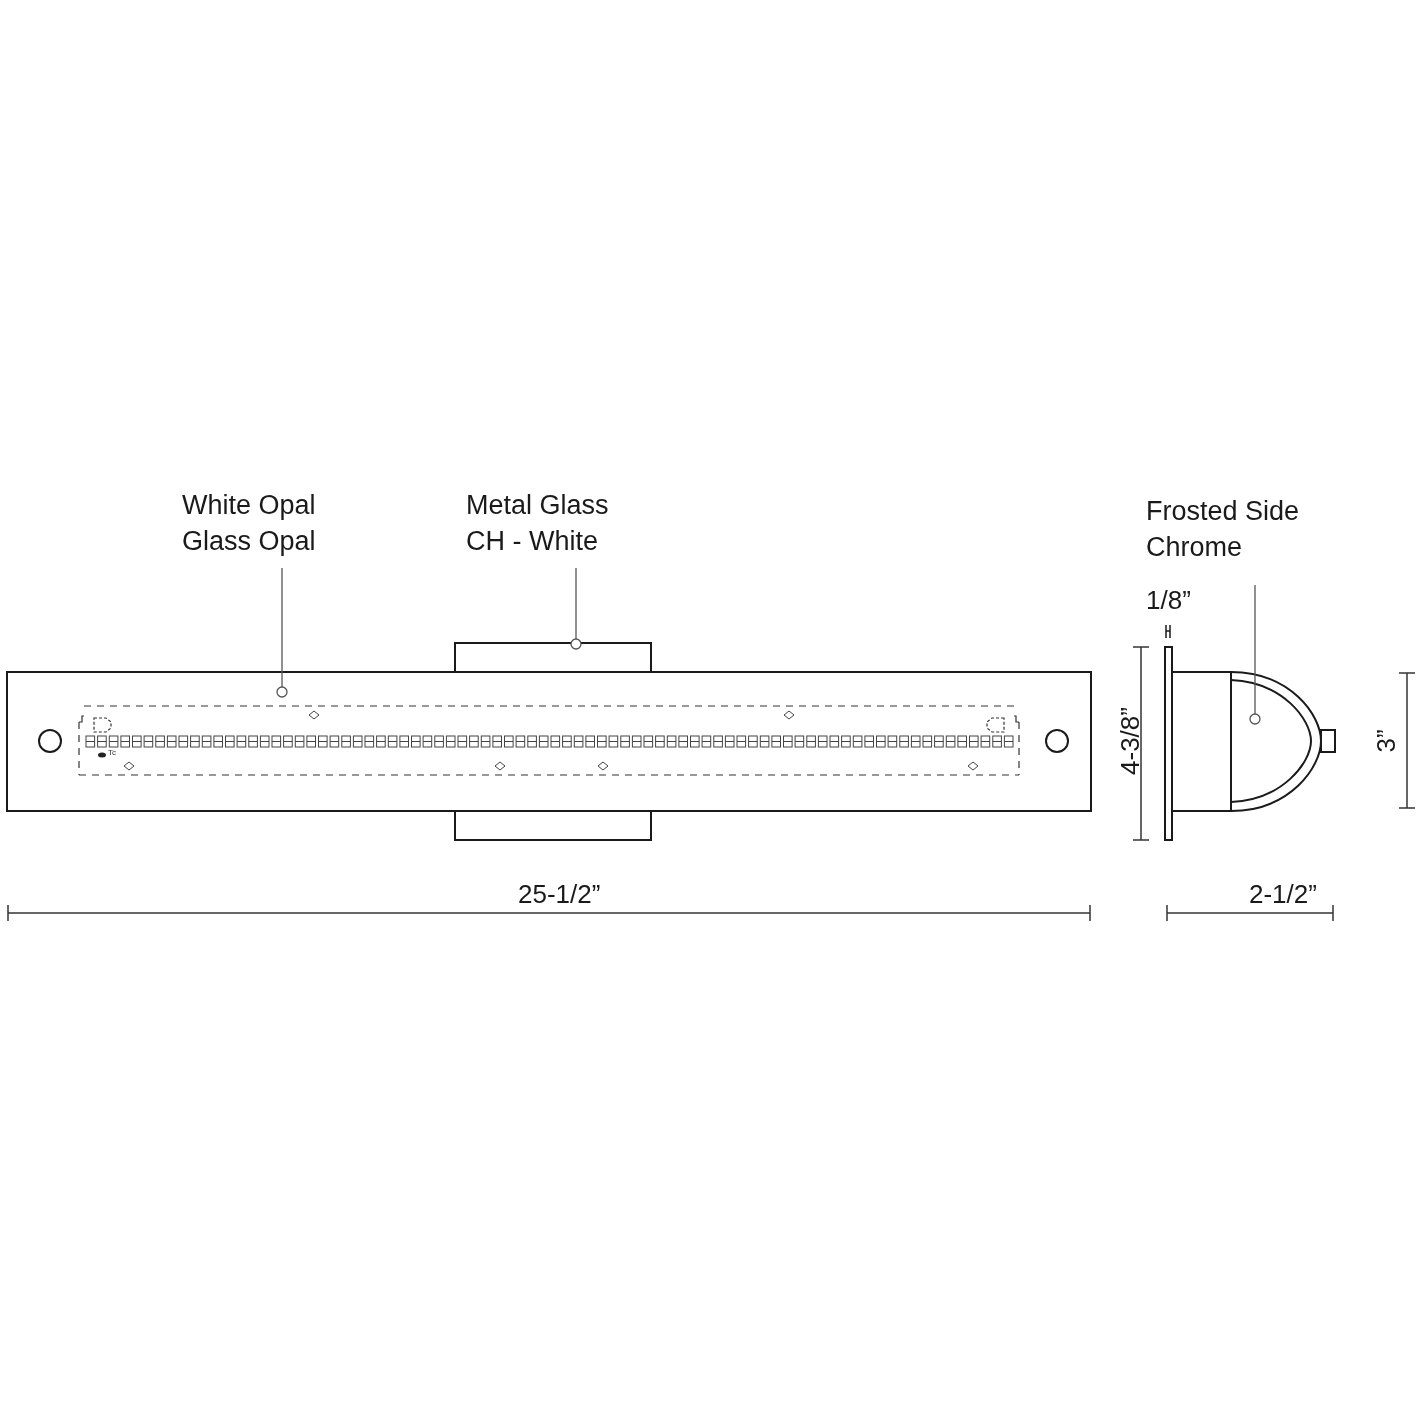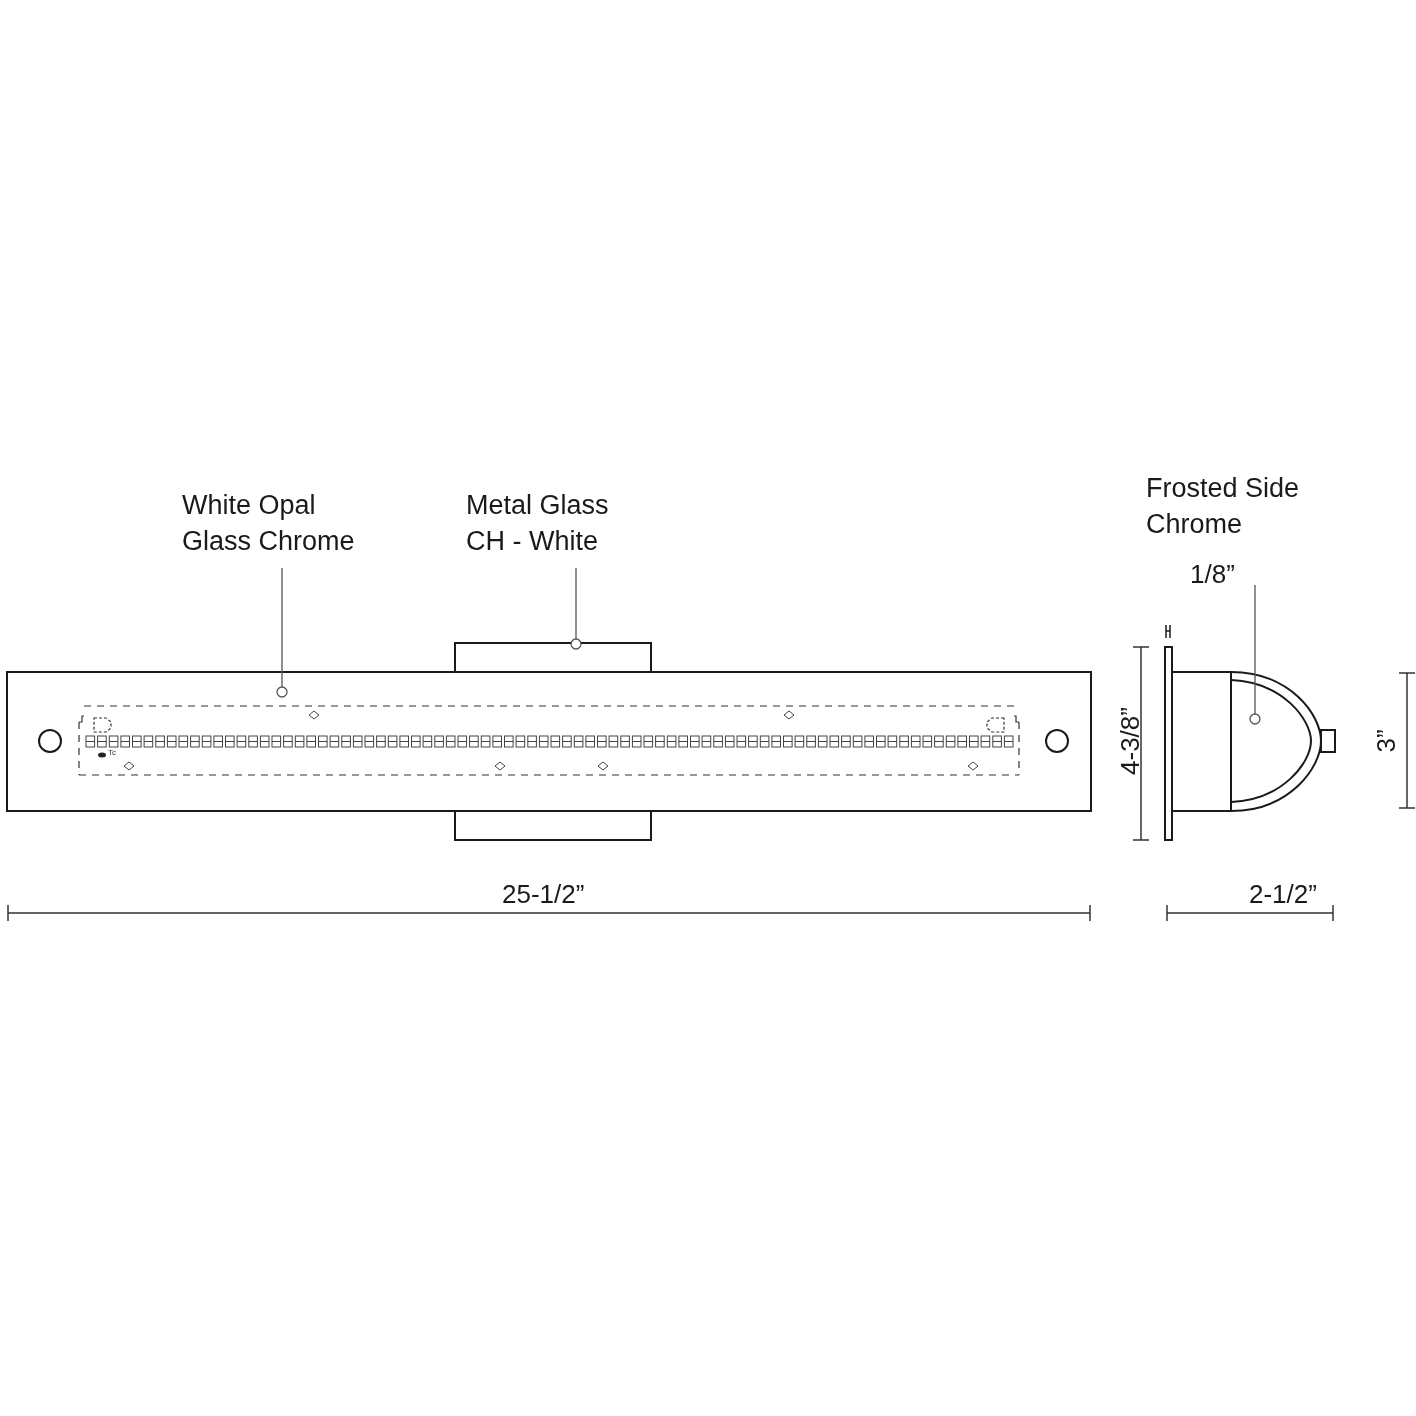--- a/index.html
+++ b/index.html
@@ -255,29 +255,29 @@
     <line x1="1133" y1="840" x2="1149" y2="840"></line>
 
     <line x1="1407" y1="673" x2="1407" y2="808"></line>
     <line x1="1399" y1="673" x2="1415" y2="673"></line>
     <line x1="1399" y1="808" x2="1415" y2="808"></line>
   </g>
 </svg>
 
 <div class="label" style="left:182px; top:487px; width:200px;">
   <div>White Opal</div>
-  <div>Glass Chrome</div>
+  <div>Glass Opal</div>
 </div>
 <div class="label" style="left:466px; top:487px; width:220px;">
   <div>Metal Glass</div>
   <div>CH - White</div>
 </div>
-<div class="label" style="left:1146px; top:470px; width:220px;">
+<div class="label" style="left:1146px; top:493px; width:220px;">
   <div>Frosted Side</div>
   <div>Chrome</div>
 </div>
 
-<div class="dim" style="left:502px; top:881px;text-align:right;">25-1/2”</div>
+<div class="dim" style="left:518px; top:881px;text-align:right;">25-1/2”</div>
 <div class="dim" style="left:1213px; top:881px;margin-left:36px;">2-1/2”</div>
-<div class="dim" style="left:1146px; top:561px;margin-left:44px;">1/8”</div>
+<div class="dim" style="left:1146px; top:587px;">1/8”</div>
 <div class="dim-v" style="left:1090px; top:728px; width:80px; text-align:center;">4-3/8”</div>
 <div class="dim-v" style="left:1366px; top:728px; width:40px; text-align:center;">3”</div>
 <div style="position:absolute; left:108px; top:749px; font-size:8px; color:#333; line-height:1;text-align:right;">Tc</div>
 
 </body></html>

